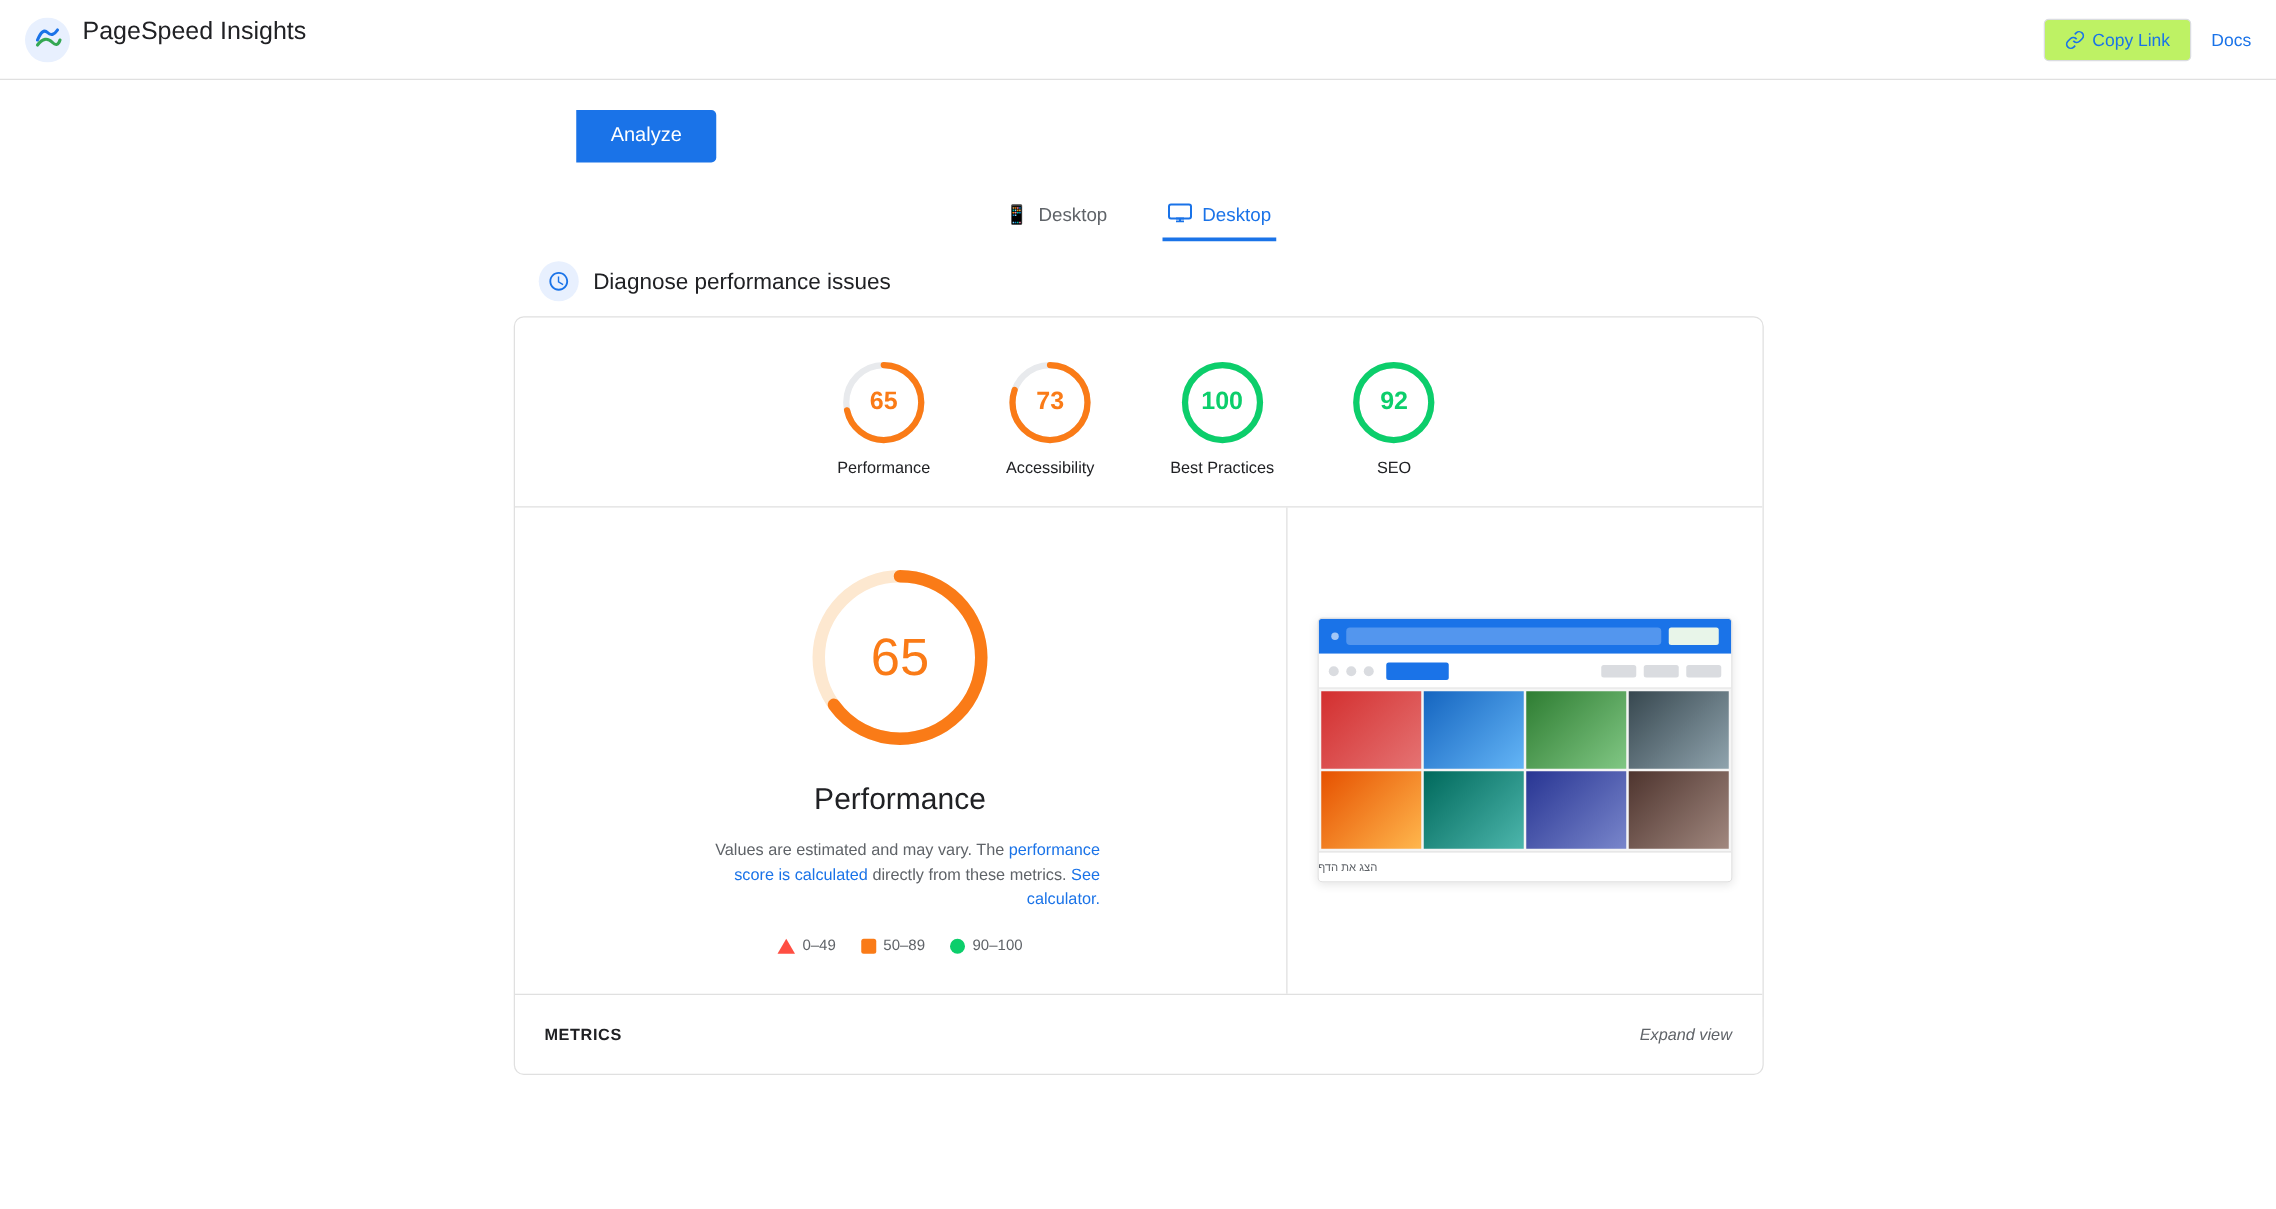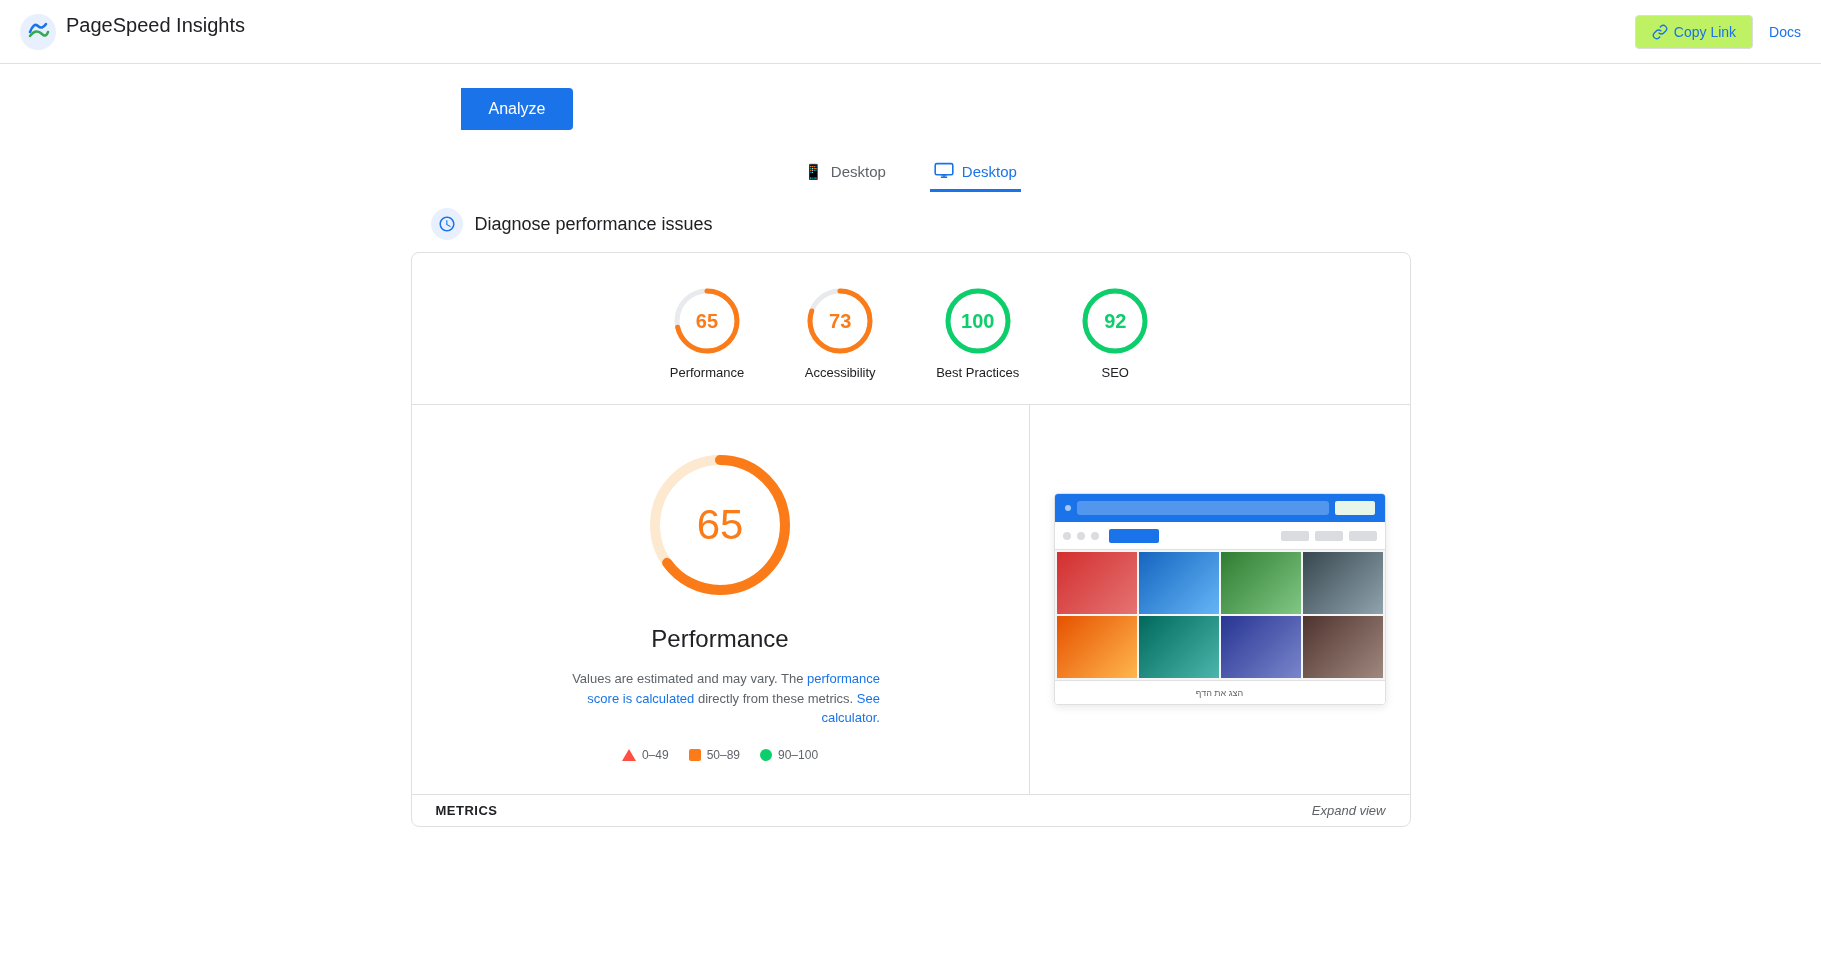--- a/index.html
+++ b/index.html
@@ -254,21 +254,21 @@
     }
 
     .score-legend {
       display: flex;
       gap: 20px;
       margin-top: 20px;
       align-items: center;
     }
     .legend-item {
       display: flex;
-      align-items: center;
+      align-items: flex-end;
       gap: 6px;
       font-size: 12px;
       color: #5f6368;
     }
     .legend-dot-red {
       width: 0;
       height: 0;
       border-left: 7px solid transparent;
       border-right: 7px solid transparent;
       border-bottom: 12px solid #ff4e42;
@@ -344,32 +344,32 @@
     .screenshot-cell-dark { background: linear-gradient(135deg, #37474f, #90a4ae); }
     .screenshot-cell-orange { background: linear-gradient(135deg, #e65100, #ffb74d); }
     .screenshot-cell-teal { background: linear-gradient(135deg, #00695c, #4db6ac); }
     .screenshot-cell-indigo { background: linear-gradient(135deg, #283593, #7986cb); }
     .screenshot-cell-brown { background: linear-gradient(135deg, #4e342e, #a1887f); }
     .screenshot-footer {
       background: #fff;
       height: 24px;
       display: flex;
       align-items: center;
-      justify-content: center;
+      justify-content: flex-start;
       font-size: 9px;
       color: #5f6368;
       border-top: 1px solid #e0e0e0;
     }
 
     
     .bottom-bar {
       display: flex;
       justify-content: space-between;
       align-items: center;
-      padding: 8px 24px;
+      padding: 24px 24px;
       border-top: 1px solid #e0e0e0;
     }
     .metrics-label {
       font-size: 13px;
       font-weight: 600;
       color: #202124;
       letter-spacing: 0.5px;
       text-transform: uppercase;
     }
     .expand-view {

